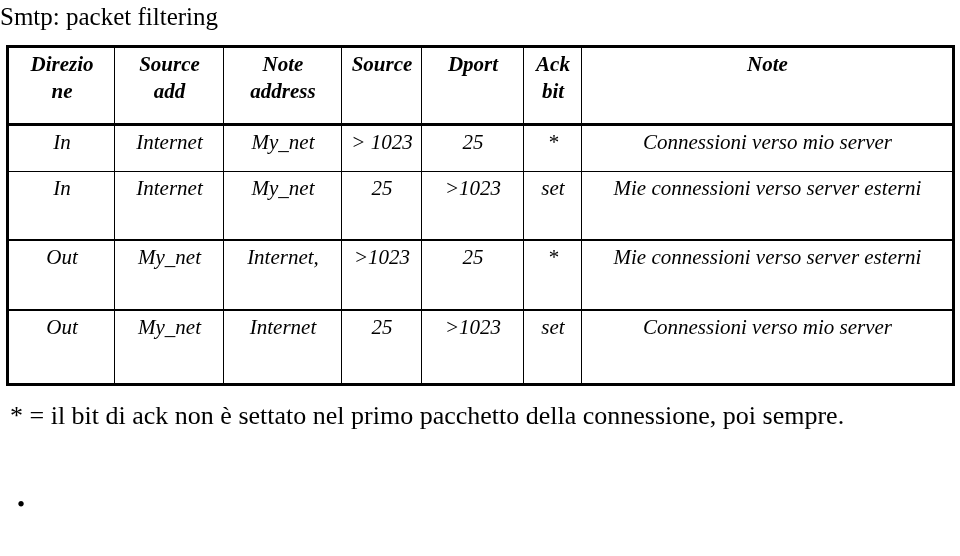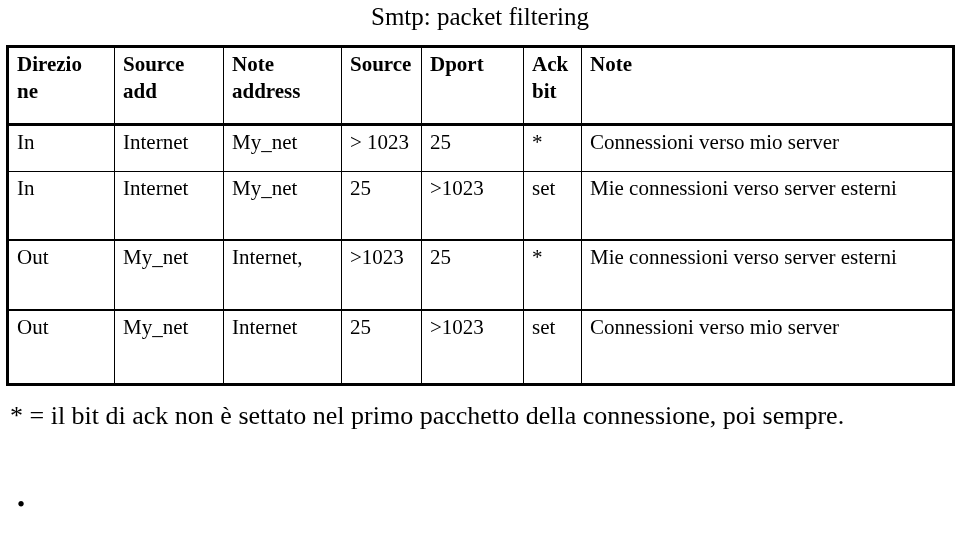--- a/index.html
+++ b/index.html
@@ -22,45 +22,46 @@
     width: 960px;
     height: 556px;
   }
 
   
   .slide-title {
     position: absolute;
     left: 0;
     top: 2px;
     width: 960px;
-    text-align: center;
+    text-align: left;
     font-size: 25px;
     line-height: 30px;
     font-weight: 400;
     letter-spacing: 0px;
   }
 
   
   .fw-table {
     position: absolute;
     left: 6px;
     top: 45px;
     width: 946px;
     border-collapse: collapse;
     table-layout: fixed;
     border: 3px solid #000;
   }
   .fw-table td, .fw-table th {
     border: 1px solid #000;
     padding: 3px 7px 3px 8px;
     vertical-align: top;
-    text-align: left;
+    text-align: center;
     font-size: 21px;
     line-height: 26px;
     font-weight: 400;
+    font-style: italic;
   }
   .fw-table thead th {
     font-weight: 700;
     font-size: 21px;
     line-height: 27px;
     height: 69px;
     border-bottom: 3px solid #000;
   }
   .fw-table thead th span { display: block; }
 

